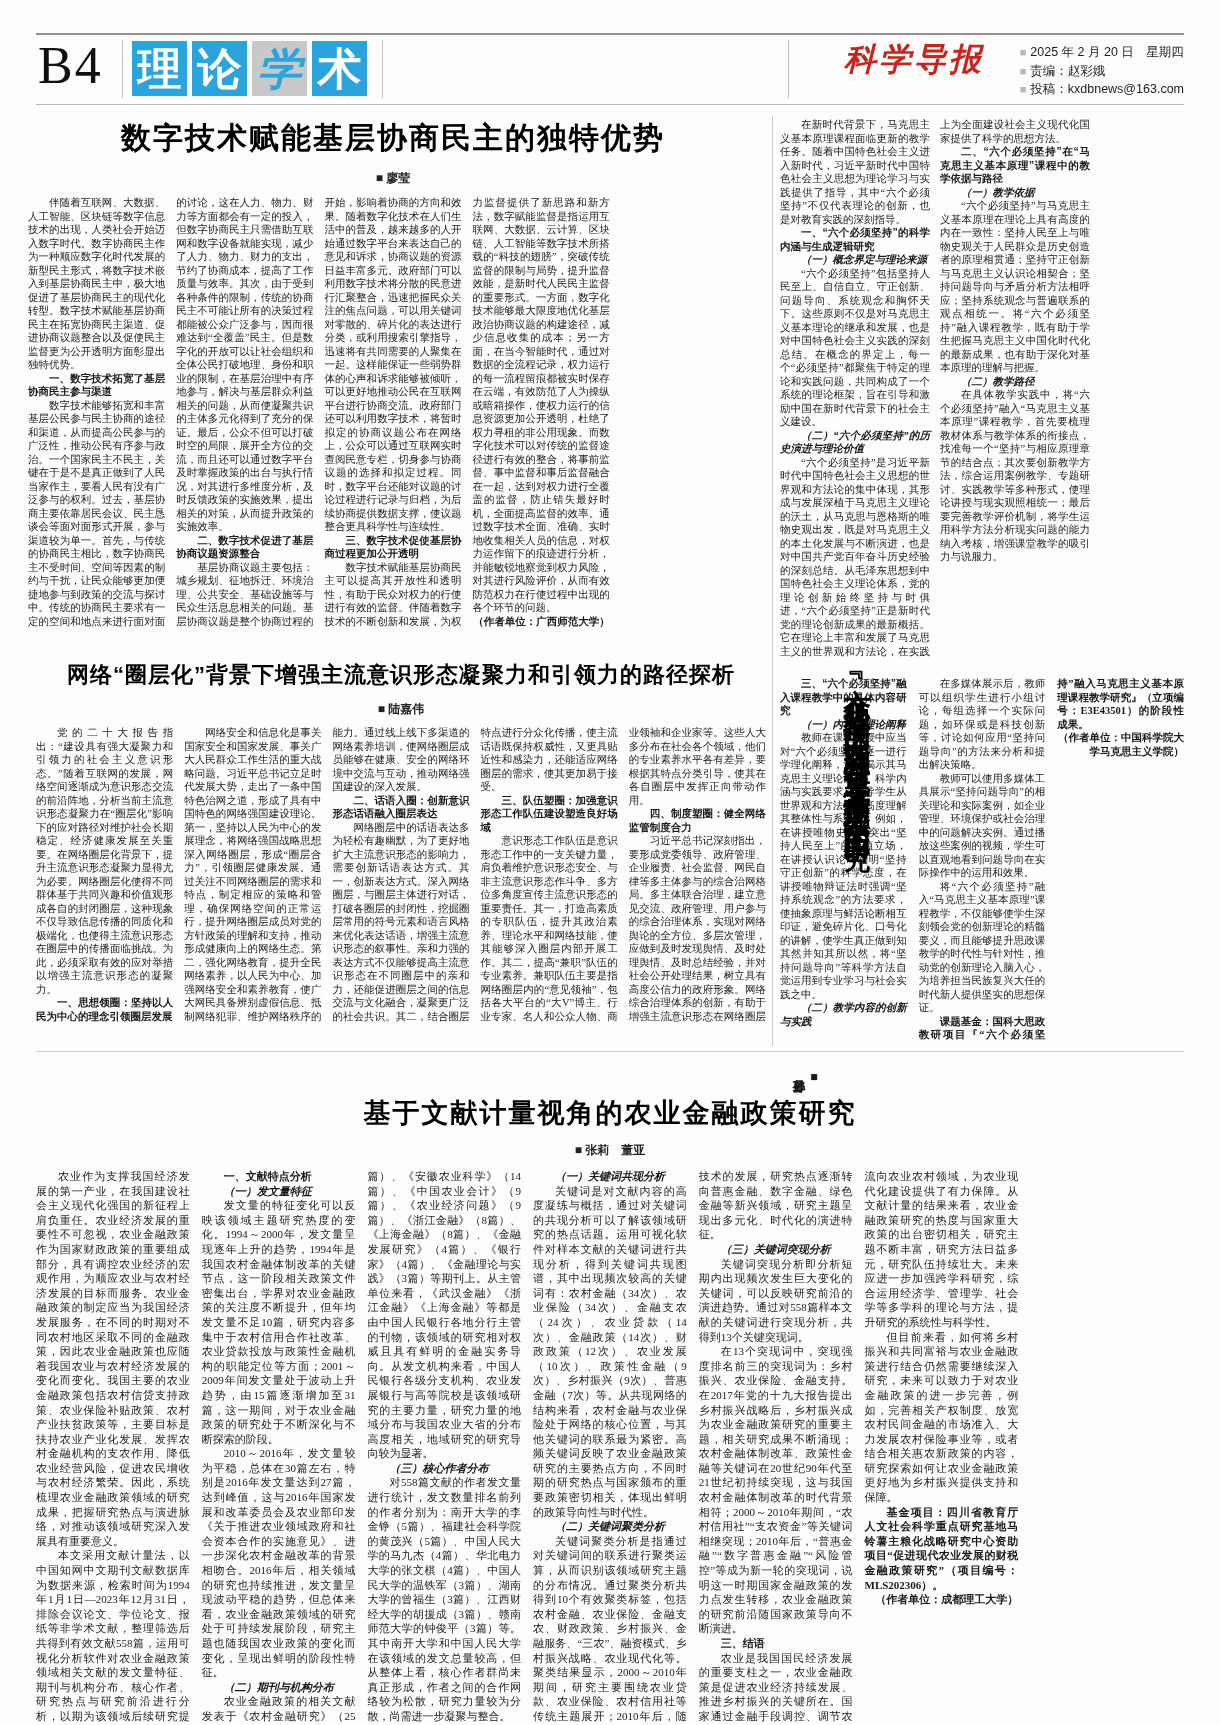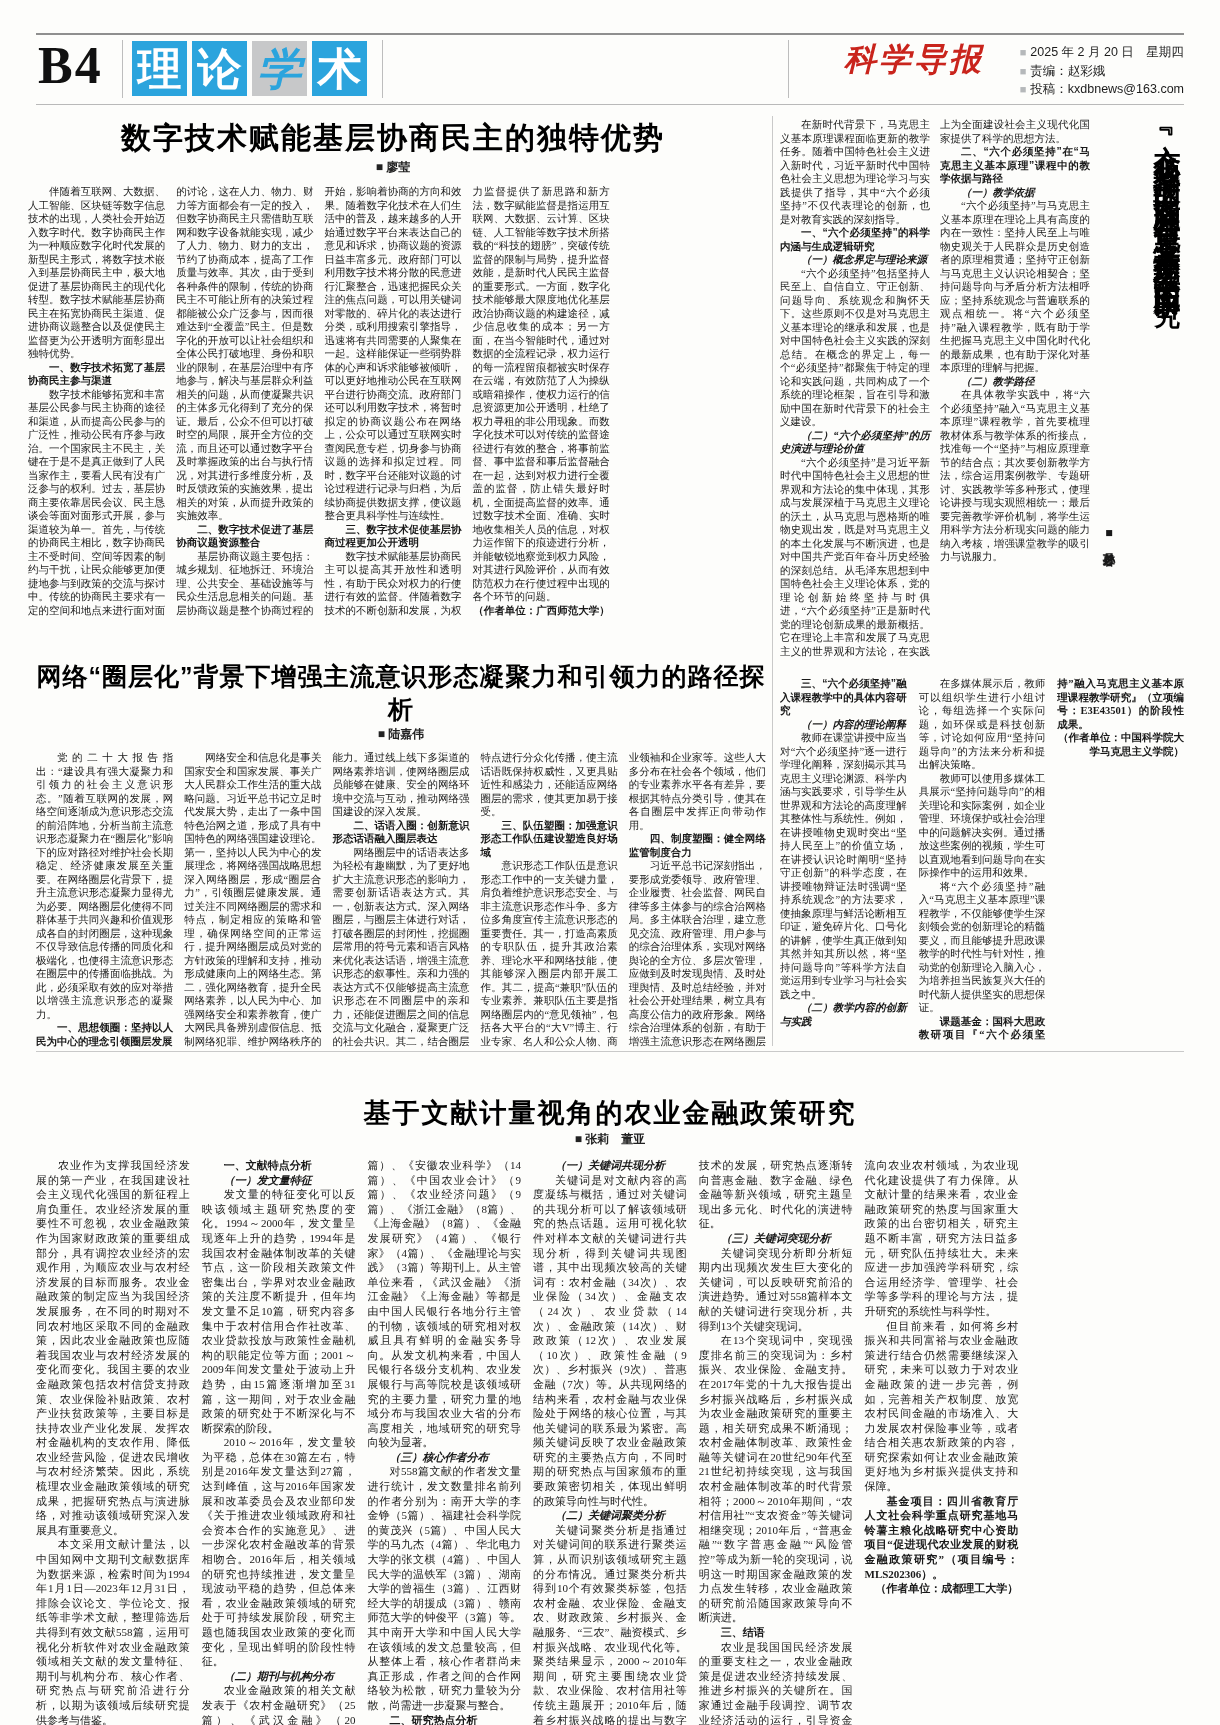--- a/index.html
+++ b/index.html
@@ -8,62 +8,62 @@
         font-family:"Liberation Serif",serif;color:var(--ink);}
   .rule{position:absolute;background:#b9b9b9;}
   .rule-top{left:36px;right:36px;top:33px;height:2px;background:#8f8f8f;}
   .rule-hdr{left:36px;right:36px;top:104px;height:1px;}
   .vrule{left:772px;top:116px;width:1px;height:930px;background:#c9c9c9;}
   .hrule{left:36px;right:36px;top:1051px;height:1px;background:#c9c9c9;}
 
   
   header{position:absolute;left:36px;top:38px;width:1148px;height:62px;}
   .b4{position:absolute;left:2px;top:-2px;font-family:"Liberation Serif",serif;
-      font-weight:700;font-size:52px;color:#111;letter-spacing:2px;}
+      font-weight:400;font-size:52px;color:#111;letter-spacing:2px;}
   .hdiv{position:absolute;top:2px;width:1px;height:58px;background:#bdbdbd;}
   .d1{left:86px}.d2{left:346px}.d3{left:752px}
   .logo{position:absolute;left:96px;top:3px;display:flex;gap:5px;}
   .lg{width:55px;height:55px;text-align:center;line-height:56px;font-size:44px;font-weight:700;
       color:#fff;background:var(--blue);font-family:"Liberation Sans",sans-serif;}
   .lg-gray{background:#c7c8c9;color:var(--blue);font-style:italic;font-family:"DejaVu Serif",serif;}
   .masthead{position:absolute;right:200px;top:0px;font-size:32px;font-weight:700;font-style:italic;
       color:var(--red);font-family:"DejaVu Serif",serif;letter-spacing:3px;}
   .hdr-info{position:absolute;right:0;top:5px;font-family:"Liberation Sans",sans-serif;
       font-size:12.5px;line-height:18.5px;color:#1c1c1c;white-space:nowrap;}
   .sq{color:#b5b8ba;margin-right:4px;font-size:11px;}
 
   
   h1{margin:0;font-family:"Liberation Sans",sans-serif;color:#000;font-weight:700;}
-  .byline{text-align:center;font-size:12px;margin-top:0;color:#222;font-weight:700;
+  .byline{text-align:center;font-size:12px;margin-top:11px;color:#222;font-weight:700;
       font-family:"Liberation Sans",sans-serif;}
   .body{font-size:10.5px;line-height:13.5px;text-align:justify;color:var(--ink);
       column-fill:auto;overflow:hidden;}
   .para{margin:0;text-indent:2em;}
   .shead{margin:0;text-indent:2em;font-weight:700;font-family:"Liberation Sans",sans-serif;}
   .shead2{margin:0;text-indent:2em;font-weight:700;font-style:italic;}
   .note{margin:0;text-indent:2em;font-weight:700;}
   .author-line{margin:0;font-weight:700;text-align:right;}
 
   .art1{position:absolute;left:28px;top:118px;width:730px;}
   .art1 h1{font-size:30px;text-align:center;letter-spacing:2px;}
   .art1 .body{margin-top:9px;height:438px;column-count:5;column-gap:11px;}
 
   .art6{position:absolute;left:780px;top:118px;width:404px;}
-  .six-upper{display:flex;height:544px;}
+  .six-upper{display:flex;height:544px;flex-direction:column;}
   .six-body-up{width:310px;height:544px;column-count:2;column-gap:10px;}
   .six-head{position:relative;width:86px;margin-left:8px;}
   .six-title{position:absolute;right:0;top:0;height:544px;writing-mode:vertical-rl;
       font-size:27px;line-height:34px;letter-spacing:5px;font-weight:700;color:#000;
       font-family:"Liberation Sans",sans-serif;}
   .six-author{position:absolute;left:2px;top:408px;writing-mode:vertical-rl;font-size:12.5px;
       font-weight:700;font-family:"Liberation Sans",sans-serif;}
   .six-lower{margin-top:15px;height:371px;column-count:3;column-gap:12px;}
 
   .art2{position:absolute;left:36px;top:660px;width:730px;}
-  .art2 h1{font-size:25px;text-align:center;letter-spacing:1px;}
+  .art2 h1{font-size:22px;text-align:center;letter-spacing:1px;}
   .art2 .body{margin-top:8px;height:300px;column-count:5;column-gap:11px;}
 
   .art3{position:absolute;left:36px;top:1095px;width:1148px;}
   .art3 h1{font-size:27px;text-align:center;letter-spacing:2px;}
   .art3 .body{margin-top:10px;height:574px;column-count:7;column-gap:12px;
       font-size:11px;line-height:14.6px;}
 </style>
 </head>
 <body>
 

